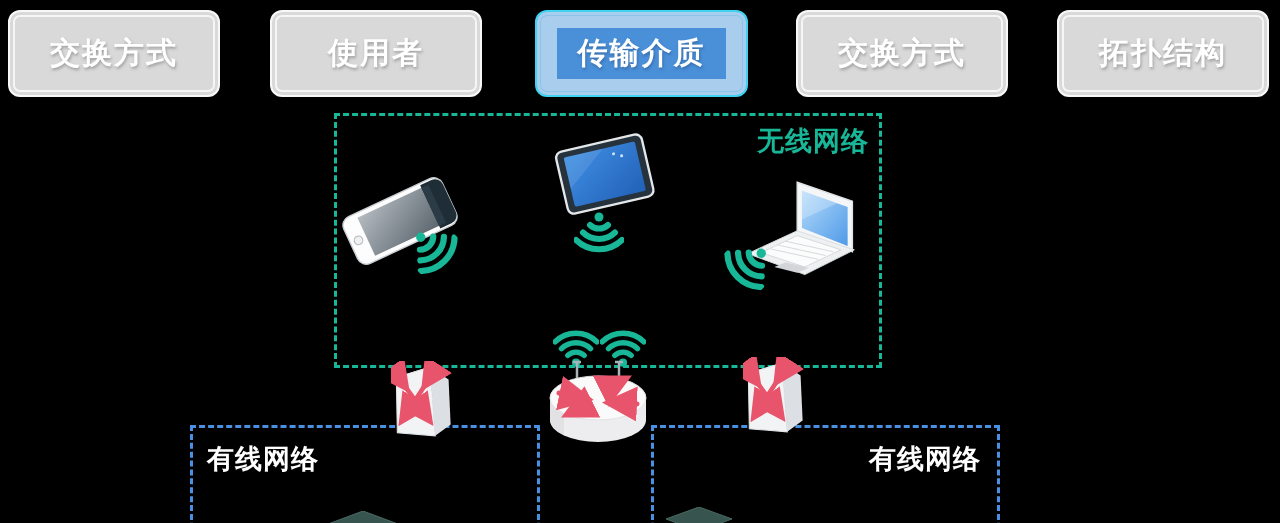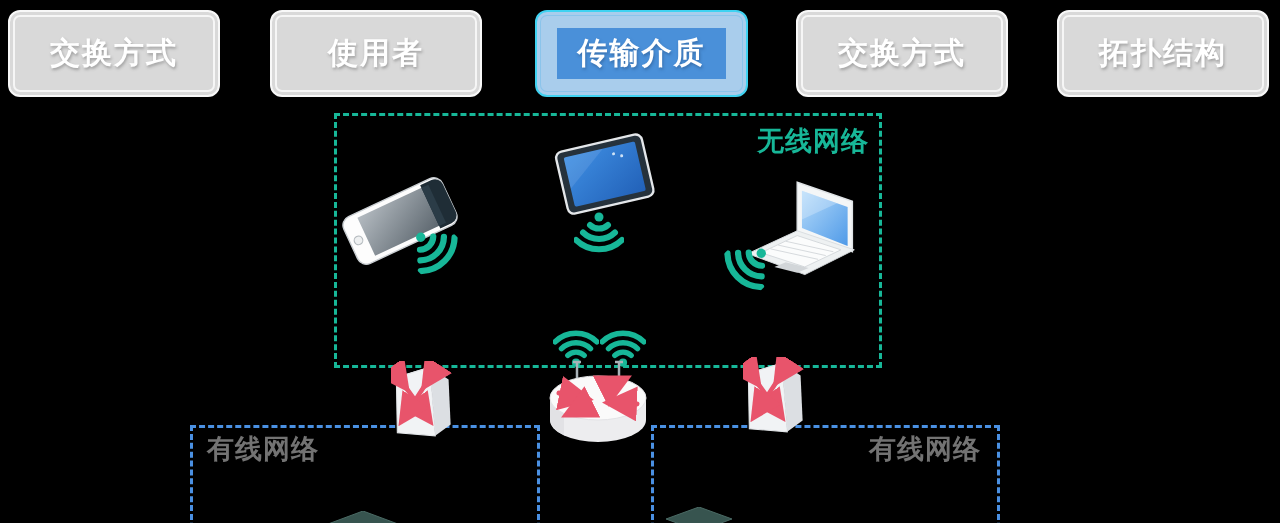--- a/index.html
+++ b/index.html
@@ -32,21 +32,21 @@
   
   .zone{position:absolute;box-sizing:border-box;text-align:right;}
   .zone-wireless{left:334px;top:113px;width:548px;height:255px;border:3px dashed #17b798;}
   .zone-wireless .zone-label{
     position:absolute;right:10px;top:7px;color:#17b798;font-size:27px;font-weight:bold;letter-spacing:1px;
   }
   .zone-wired{border:3px dashed #4a90e2;border-bottom:none;height:175px;top:425px;}
   .zone-wired-left{left:190px;width:350px;}
   .zone-wired-right{left:651px;width:349px;}
   .zone-wired .zone-label{
-    position:absolute;top:3px;color:#737373;font-size:27px;font-weight:bold;letter-spacing:1px;
+    position:absolute;top:13px;color:#ffffff;font-size:27px;font-weight:bold;letter-spacing:1px;
   }
   .zone-wired-left .zone-label{left:14px;}
   .zone-wired-right .zone-label{right:16px;}
 
   .dev{position:absolute;}
   .rot135{transform:rotate(135deg);}
   .rot180{transform:rotate(180deg);}
   .rotm135{transform:rotate(-135deg);}
 </style>
 </head>

